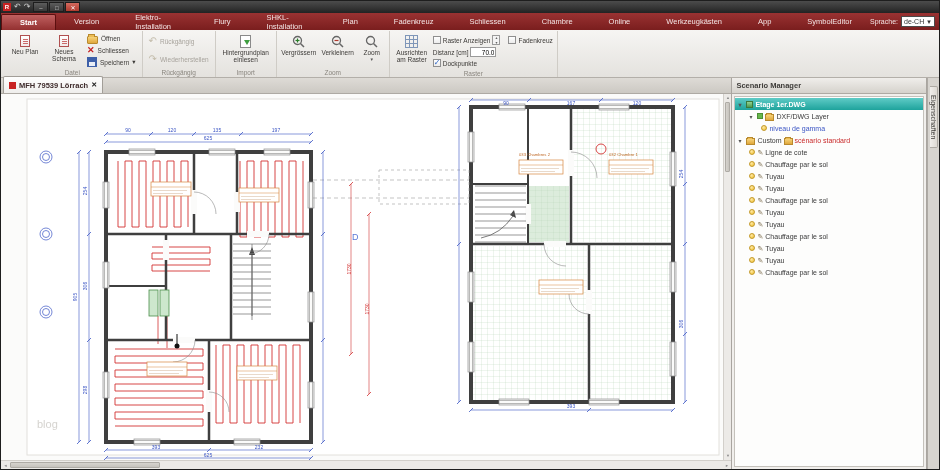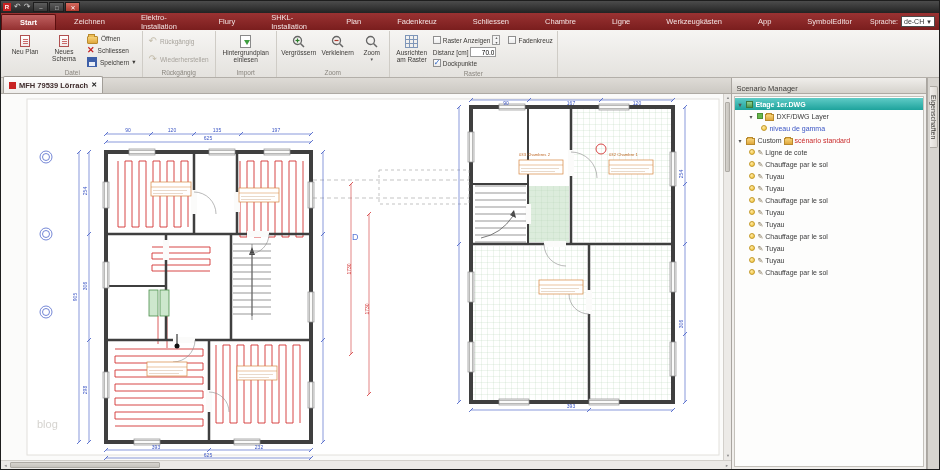--- a/index.html
+++ b/index.html
@@ -66,21 +66,21 @@
   svg text { font-family:"Liberation Sans",sans-serif; }
   .vscroll { position:absolute; right:0; top:0; bottom:0; width:8px; background:#eceae7; border-left:1px solid #d2cfca; display:flex; flex-direction:column; }
   .sarrow { height:8px; font-size:4px; color:#8a8a8a; text-align:center; line-height:8px; }
   .sarrow.h { height:auto; width:9px; line-height:9px; }
   .vthumb { margin:0 1px; height:70px; background:linear-gradient(90deg,#d6d3ce,#c6c3bd); border:1px solid #aeaba5; border-radius:1px; }
   .hscroll { height:9px; background:#eceae7; border-top:1px solid #d2cfca; display:flex; align-items:stretch; flex:0 0 auto; }
   .hthumb { width:150px; margin:1px 0; background:linear-gradient(#d6d3ce,#c6c3bd); border:1px solid #aeaba5; border-radius:1px; }
 
   
   .panel { width:195px; display:flex; flex-direction:column; background:#f1efec; border-right:1px solid #a9a5a0; }
-  .panel-header { height:16px; background:linear-gradient(#f0eeeb,#d5d2cc); border-bottom:1px solid #aeaaa4; font-size:7.5px; color:#3f3d3a; display:flex; align-items:flex-end; padding:0 4px; flex:0 0 auto; }
+  .panel-header { height:16px; background:linear-gradient(#f0eeeb,#d5d2cc); border-bottom:1px solid #aeaaa4; font-size:7.5px; color:#3f3d3a; display:flex; align-items:center; padding:0 4px; flex:0 0 auto;font-weight:bold; }
   .tree { flex:1; background:#fdfdfc; margin:2px; border:1px solid #c4c1bb; overflow:hidden; font-size:7px; color:#3a3a3a; padding:1px 0; }
   .trow { height:12px; display:flex; align-items:center; gap:2px; padding:0 3px; white-space:nowrap; }
   .trow .arrow { width:6px; font-size:6px; color:#555; }
   .indent1 { padding-left:14px; }
   .indent2 { padding-left:26px; }
   .trow.selected { background:linear-gradient(#5fcbc6,#1ea39c); color:#fff; font-weight:bold; }
   .bulb { width:6px; height:6px; border-radius:50%; background:radial-gradient(circle at 35% 30%,#ffeaa8,#f0bf2c); border:1px solid #c49a2a; flex:0 0 auto; }
   .pencil { font-size:7px; color:#7a6a4a; line-height:7px; }
   .cube { width:7px; height:7px; background:linear-gradient(#93d493,#4e9a4e); border:1px solid #3c7a3c; flex:0 0 auto; }
   .greensq { width:6px; height:6px; background:#67b84b; border:1px solid #4c8f36; flex:0 0 auto; }
@@ -105,29 +105,29 @@
     <div class="tb-controls">
       <div class="wbtn">–</div>
       <div class="wbtn">□</div>
       <div class="wbtn close">✕</div>
     </div>
   </div>
 
   <div class="menubar">
     <div class="menu-tabs">
         <div class="menu-tab active">Start</div>
-        <div class="menu-tab">Zeichnen</div>
+        <div class="menu-tab">Version</div>
         <div class="menu-tab">Elektro-Installation</div>
         <div class="menu-tab">Flury</div>
         <div class="menu-tab">SHKL-Installation</div>
         <div class="menu-tab">Plan</div>
         <div class="menu-tab">Fadenkreuz</div>
         <div class="menu-tab">Schliessen</div>
         <div class="menu-tab">Chambre</div>
-        <div class="menu-tab">Ligne</div>
+        <div class="menu-tab">Online</div>
         <div class="menu-tab">Werkzeugkästen</div>
         <div class="menu-tab">App</div>
         <div class="menu-tab">SymbolEditor</div>
       </div>
     <div class="lang">
       <span>Sprache:</span>
       <span class="lang-select">
         <span>de-CH</span>
         <span>▾</span>
       </span>

